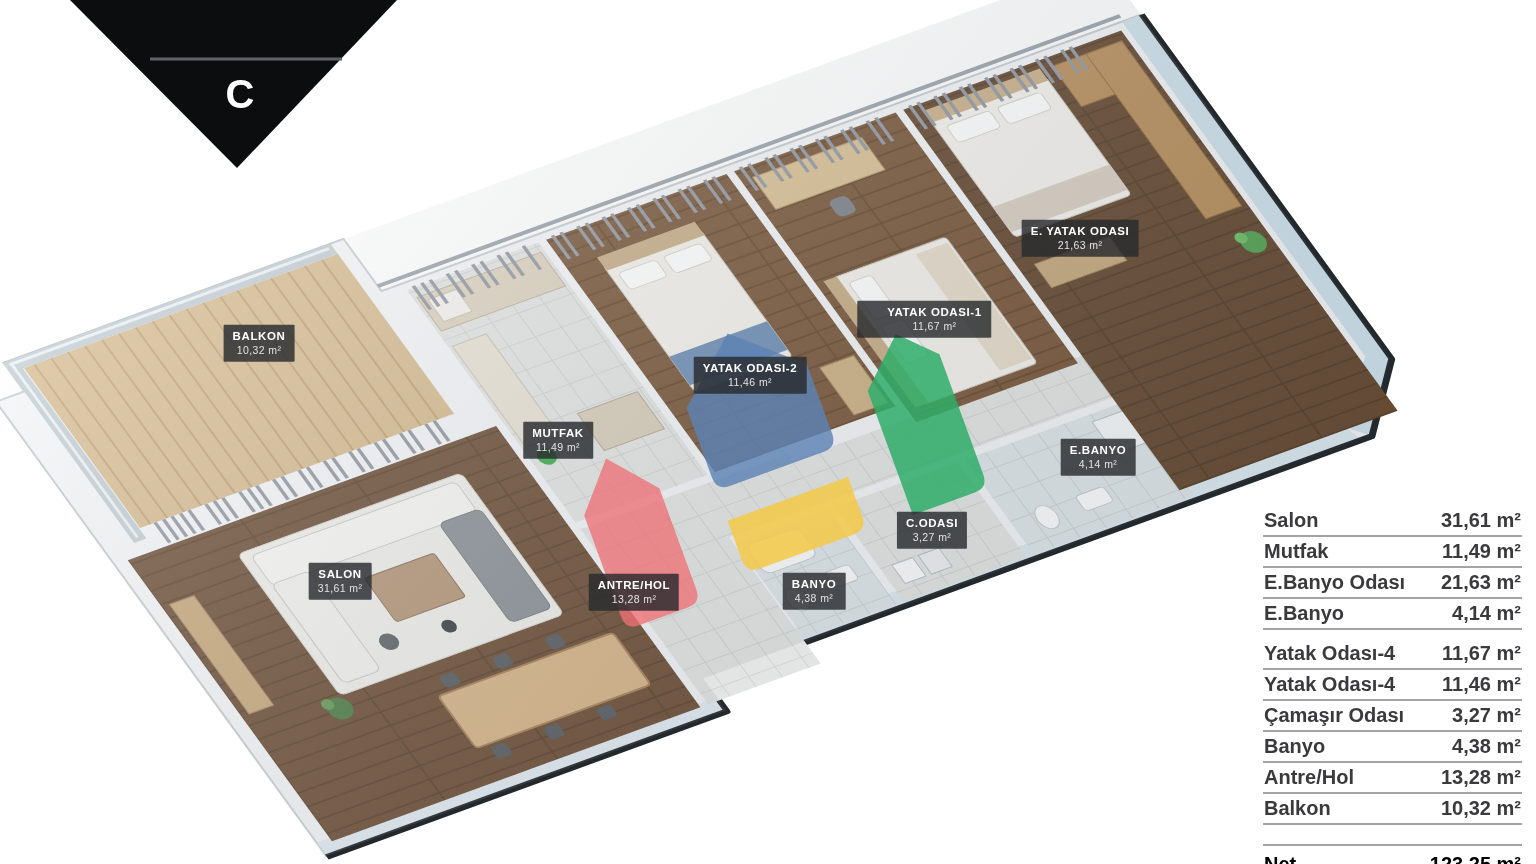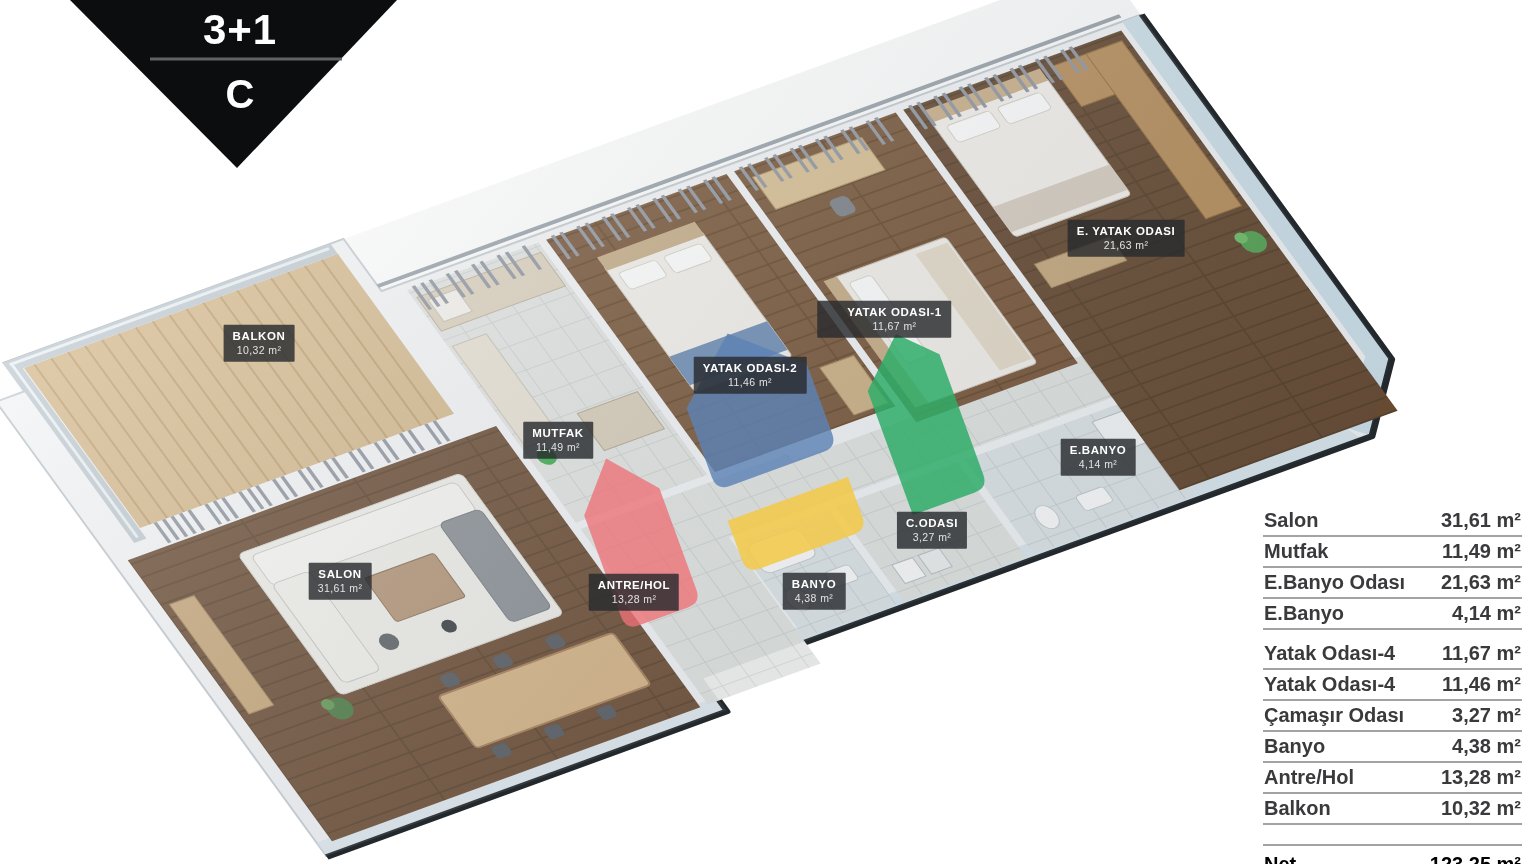--- a/index.html
+++ b/index.html
@@ -14,22 +14,22 @@
              color:#fff;font-size:40px;font-weight:bold;}
   
   .chip{position:absolute;transform:translate(-50%,-50%);
         background:rgba(40,43,46,0.82);color:#ffffff;text-align:center;
         padding:4px 9px;white-space:nowrap;border-radius:1px;line-height:1.3;}
   .chip .nm{display:block;font-weight:bold;font-size:11.5px;letter-spacing:.6px;}
   .chip .ar{display:block;font-size:10.5px;color:#e3e3e3;letter-spacing:.4px;}
   .pl-balkon{left:259px;top:343px;} .pl-salon{left:340px;top:581px;}
   .pl-mutfak{left:558px;top:440px;} .pl-antre{left:634px;top:592px;}
   .pl-yatak2{left:734px;top:375px;margin-left:16px;} .pl-banyo{left:814px;top:591px;}
-  .pl-codasi{left:932px;top:530px;} .pl-yatak1{left:884px;top:319px;padding-left:30px;}
-  .pl-eyatak{left:1080px;top:238px;margin-left:46px;} .pl-ebanyo{left:1098px;top:457px;}
+  .pl-codasi{left:932px;top:530px;} .pl-yatak1{left:924px;top:319px;padding-left:30px;}
+  .pl-eyatak{left:1080px;top:238px;} .pl-ebanyo{left:1098px;top:457px;}
   
   #areaTable{position:absolute;left:1263px;top:506px;width:259px;color:#3a3a3c;}
   .trow{display:flex;justify-content:space-between;align-items:flex-end;
         border-bottom:2px solid #a3a3a3;padding:2px 1px 3px 1px;height:24px;}
   .trow .lbl{font-weight:bold;font-size:20px;}
   .trow .val{font-weight:bold;font-size:20px;}
   .tgap{height:9px;}
   #netRow{position:absolute;left:1263px;top:844px;width:259px;}
   #netRow .trow{border-bottom:none;border-top:2px solid #a3a3a3;padding-top:6px;}
 </style>
@@ -208,21 +208,20 @@
       <path transform="translate(922,470)" d="M -40,-42 L 6,-86 L 40,-52 L 40,76 Q 40,90 26,90 L -40,90 Z" fill="#2fad68" fill-opacity="0.85"></path>
       <path transform="translate(770,528)" d="M -64,-26 L 64,-26 L 64,16 Q 64,30 50,30 L -50,30 Q -64,30 -64,16 Z" fill="#f2ca4b" fill-opacity="0.88"></path>
     </g>
   </svg>
 
   <div id="badge">
     <svg width="440" height="190" viewBox="0 0 440 190">
       <polygon points="70,0 397,0 237,168" fill="#0c0d0f"></polygon>
       <line x1="150" y1="59" x2="342" y2="59" stroke="#5f6266" stroke-width="3"></line>
     </svg>
-    <span class="t1">3+1</span>
     <span class="t2">C</span>
   </div>
 
   <div class="chip pl-balkon">
     <span class="nm">BALKON</span>
     <span class="ar">10,32 m²</span>
   </div>
   <div class="chip pl-salon">
     <span class="nm">SALON</span>
     <span class="ar">31,61 m²</span>

